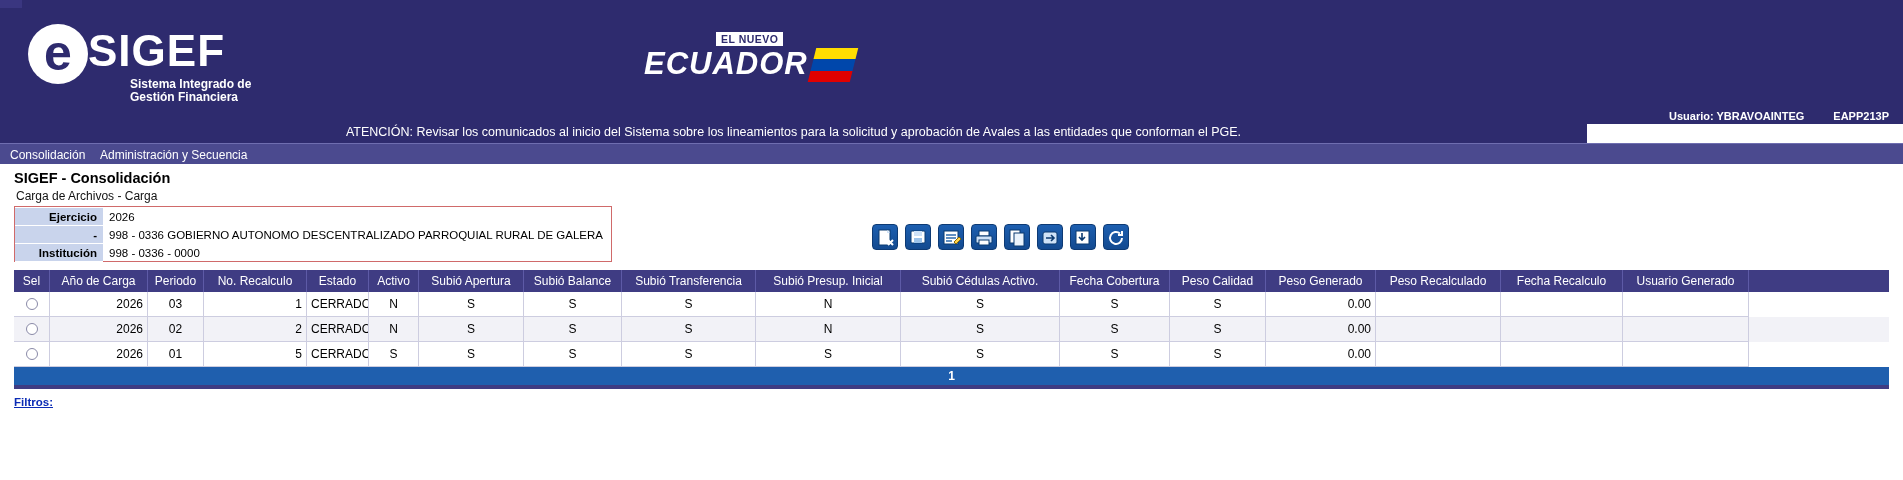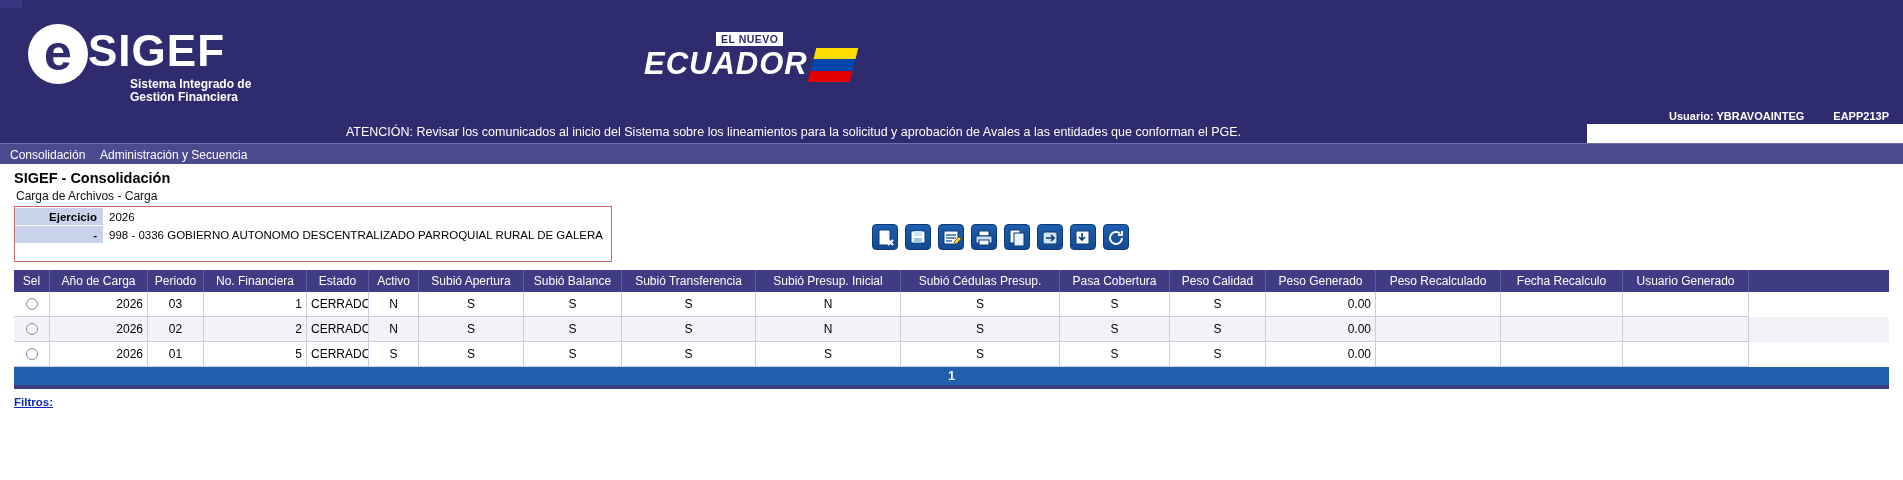--- a/index.html
+++ b/index.html
@@ -231,20 +231,24 @@
 
     <div class="infobox">
       <div class="inforow" id="inforow-0">
         <div class="infolabel">Ejercicio</div>
         <div class="infoval">2026</div>
       </div>
       <div class="inforow" id="inforow-1">
         <div class="infolabel">-</div>
         <div class="infoval">998 - 0336 GOBIERNO AUTONOMO DESCENTRALIZADO PARROQUIAL RURAL DE GALERA</div>
       </div>
+      <div class="inforow" id="inforow-2">
+        <div class="infolabel">Institución</div>
+        <div class="infoval">998 - 0336 - 0000</div>
+      </div>
     </div>
 
     <div class="iconbar" id="toolbar-icons">
         <div class="ibtn" title="Nuevo" style="left: 0px;">
           <svg width="20" height="20" viewBox="0 0 20 20">
             <rect x="4" y="2" width="11" height="15" fill="#fff" stroke="#0b3a70"></rect>
             <path d="M12 2 l3 3 h-3z" fill="#cfe2f7"></path>
             <path d="M13 12 l5 5 M18 12 l-5 5" stroke="#fff" stroke-width="2"></path>
           </svg>
         </div>
@@ -293,29 +297,29 @@
             <path d="M16 3v4h-4" fill="none" stroke="#fff" stroke-width="2"></path>
           </svg>
         </div>
       </div>
 
     <div class="table">
       <div class="thead" id="table-head">
           <div class="th" style="width: 36px; flex: 0 0 36px;">Sel</div>
           <div class="th" style="width: 98px; flex: 0 0 98px;">Año de Carga</div>
           <div class="th" style="width: 56px; flex: 0 0 56px;">Periodo</div>
-          <div class="th" style="width: 103px; flex: 0 0 103px;">No. Financiera</div>
+          <div class="th" style="width: 103px; flex: 0 0 103px;">No. Recalculo</div>
           <div class="th" style="width: 62px; flex: 0 0 62px;">Estado</div>
           <div class="th" style="width: 50px; flex: 0 0 50px;">Activo</div>
           <div class="th" style="width: 105px; flex: 0 0 105px;">Subió Apertura</div>
           <div class="th" style="width: 98px; flex: 0 0 98px;">Subió Balance</div>
           <div class="th" style="width: 134px; flex: 0 0 134px;">Subió Transferencia</div>
           <div class="th" style="width: 145px; flex: 0 0 145px;">Subió Presup. Inicial</div>
-          <div class="th" style="width: 159px; flex: 0 0 159px;">Subió Cédulas Presup.</div>
-          <div class="th" style="width: 110px; flex: 0 0 110px;">Pasa Cobertura</div>
+          <div class="th" style="width: 159px; flex: 0 0 159px;">Subió Cédulas Activo.</div>
+          <div class="th" style="width: 110px; flex: 0 0 110px;">Fecha Cobertura</div>
           <div class="th" style="width: 96px; flex: 0 0 96px;">Peso Calidad</div>
           <div class="th" style="width: 110px; flex: 0 0 110px;">Peso Generado</div>
           <div class="th" style="width: 125px; flex: 0 0 125px;">Peso Recalculado</div>
           <div class="th" style="width: 122px; flex: 0 0 122px;">Fecha Recalculo</div>
           <div class="th" style="width: 126px; flex: 0 0 126px;">Usuario Generado</div>
         </div>
       <div id="table-body">
           <div class="trow">
             <div class="td ctr" style="width: 36px; flex: 0 0 36px;">
               <div class="radio"></div>

